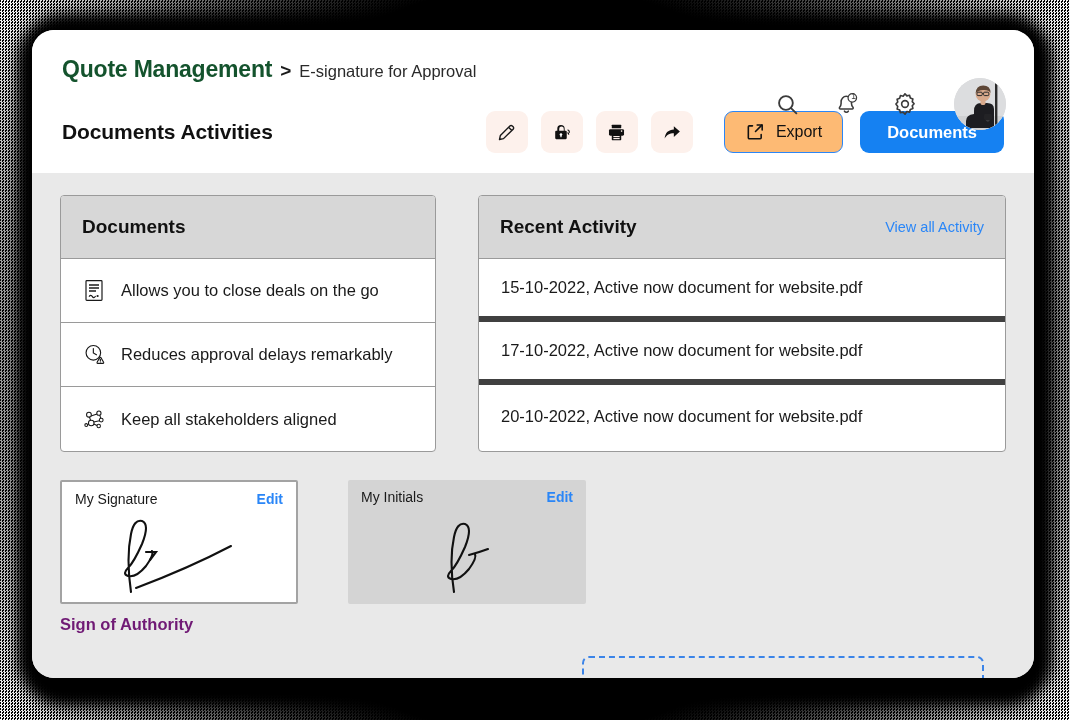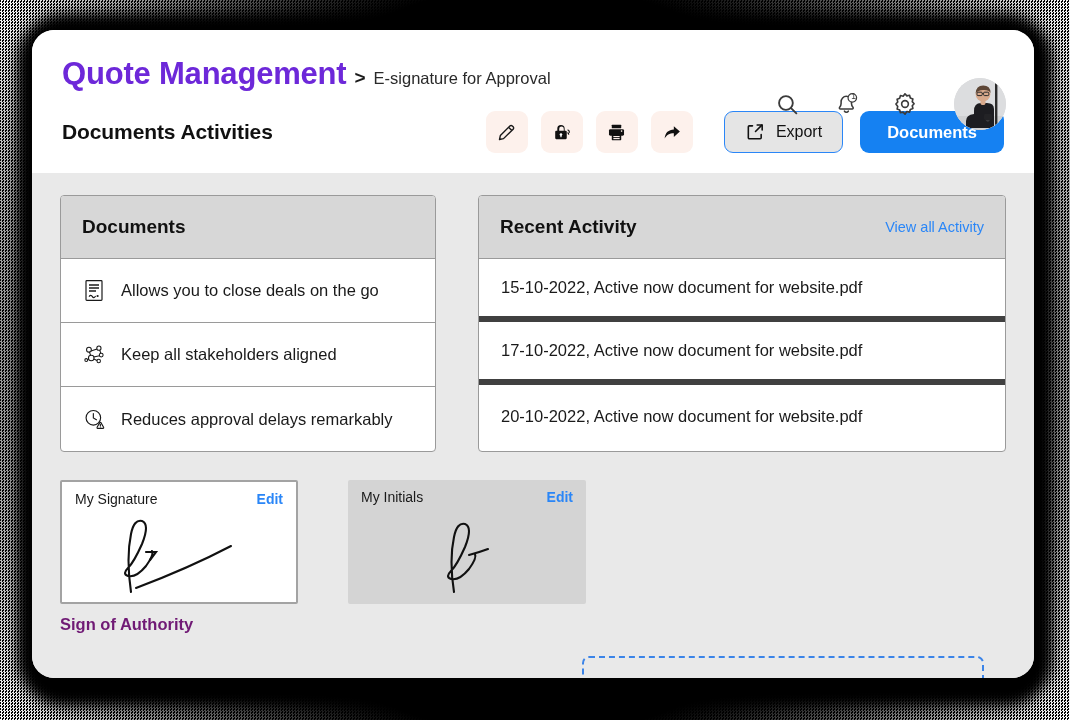--- a/index.html
+++ b/index.html
@@ -57,23 +57,23 @@
     flex: 0 0 auto;
   }
 
   .breadcrumb {
     display: flex;
     align-items: baseline;
     gap: 8px;
     height: 34px;
   }
   .crumb-main {
-    font-size: 31px;
+    font-size: 23px;
     font-weight: bold;
-    color: #6d28d9;
+    color: #14532d;
     letter-spacing: -0.2px;
   }
   .crumb-sep {
     font-size: 19px;
     font-weight: bold;
     color: #1a1a1a;
   }
   .crumb-sub {
     font-size: 16.5px;
     color: #2a2a2a;
@@ -131,21 +131,21 @@
     display: flex; align-items: center; justify-content: center;
     color: #111;
     cursor: pointer;
   }
   .btn-export {
     display: flex; align-items: center; gap: 11px;
     height: 42px;
     padding: 12px 20px;
     border: 1.6px solid #2a86f7;
     border-radius: 9px;
-    background: #e5e5e5;
+    background: #fdba74;
     color: #111;
     font-size: 16px;
     font-family: "Liberation Sans", sans-serif;
     cursor: pointer;
     margin-left: 18px;
   }
   .btn-download {
     height: 42px;
     padding: 0 27px;
     border: none;
@@ -442,50 +442,50 @@
               <line x1="5" y1="12" x2="12" y2="12" stroke-width="1.4"></line>
               <path d="M5 17.6q2-2.4 3.4 0t3.2-.6" stroke-width="1.2"></path>
               <circle cx="13.6" cy="17" r="1.1" fill="#1a1a1a" stroke="none"></circle>
             </svg>
           </span>
           <span class="doc-row-label">Allows you to close deals on the go</span>
         </div>
 
         <div class="doc-row">
           <span class="doc-row-icon">
+            <svg width="23" height="23" viewBox="0 0 24 24" fill="none" stroke="#1a1a1a" stroke-width="1.2">
+              <circle cx="10.8" cy="10.2" r="7.6"></circle>
+              <path d="M10.8 5.8v4.6l3.2 1.9" stroke-linecap="round"></path>
+              <path d="M15.3 21.2h5.6a.7.7 0 00.6-1.1l-2.8-4.8a.7.7 0 00-1.2 0l-2.8 4.8a.7.7 0 00.6 1.1z" fill="#fff"></path>
+              <line x1="18.1" y1="17.1" x2="18.1" y2="18.9" stroke-linecap="round"></line>
+              <circle cx="18.1" cy="20.1" r="0.45" fill="#1a1a1a" stroke="none"></circle>
+            </svg>
+          </span>
+          <span class="doc-row-label">Reduces approval delays remarkably</span>
+        </div>
+
+        <div class="doc-row">
+          <span class="doc-row-icon">
             <svg width="23" height="23" viewBox="0 0 24 24" fill="none" stroke="#1a1a1a" stroke-width="1.1">
               <circle cx="6.2" cy="7" r="2.5"></circle>
                 <circle cx="16.6" cy="5.4" r="2.2"></circle>
               <circle cx="19" cy="12.6" r="2"></circle>
                 <circle cx="8.6" cy="15.6" r="2.9"></circle>
               <circle cx="16.4" cy="18.8" r="1.8"></circle>
                 <circle cx="3.4" cy="17.8" r="1.5"></circle>
               <line x1="8.4" y1="8.4" x2="14.6" y2="6.2"></line>
                 <line x1="17.4" y1="7.5" x2="18.6" y2="10.7"></line>
               <line x1="11.2" y1="14.6" x2="17.2" y2="13.2"></line>
                 <line x1="11.3" y1="16.6" x2="14.7" y2="18.3"></line>
               <line x1="5.7" y1="16.5" x2="4.8" y2="17.3"></line>
                 <line x1="6.6" y1="9.3" x2="7.9" y2="12.8"></line>
             </svg>
           </span>
           <span class="doc-row-label">Keep all stakeholders aligned</span>
         </div>
-
-        <div class="doc-row">
-          <span class="doc-row-icon">
-            <svg width="23" height="23" viewBox="0 0 24 24" fill="none" stroke="#1a1a1a" stroke-width="1.2">
-              <circle cx="10.8" cy="10.2" r="7.6"></circle>
-              <path d="M10.8 5.8v4.6l3.2 1.9" stroke-linecap="round"></path>
-              <path d="M15.3 21.2h5.6a.7.7 0 00.6-1.1l-2.8-4.8a.7.7 0 00-1.2 0l-2.8 4.8a.7.7 0 00.6 1.1z" fill="#fff"></path>
-              <line x1="18.1" y1="17.1" x2="18.1" y2="18.9" stroke-linecap="round"></line>
-              <circle cx="18.1" cy="20.1" r="0.45" fill="#1a1a1a" stroke="none"></circle>
-            </svg>
-          </span>
-          <span class="doc-row-label">Reduces approval delays remarkably</span>
-        </div>
       </div>
 
       <div class="card card-activity">
         <div class="card-head">
           <div class="card-head-title">Recent Activity</div>
           <div class="card-head-link">View all Activity</div>
         </div>
         <div class="act-row">15-10-2022, Active now document for website.pdf</div>
         <div class="act-row">17-10-2022, Active now document for website.pdf</div>
         <div class="act-row">20-10-2022, Active now document for website.pdf</div>

